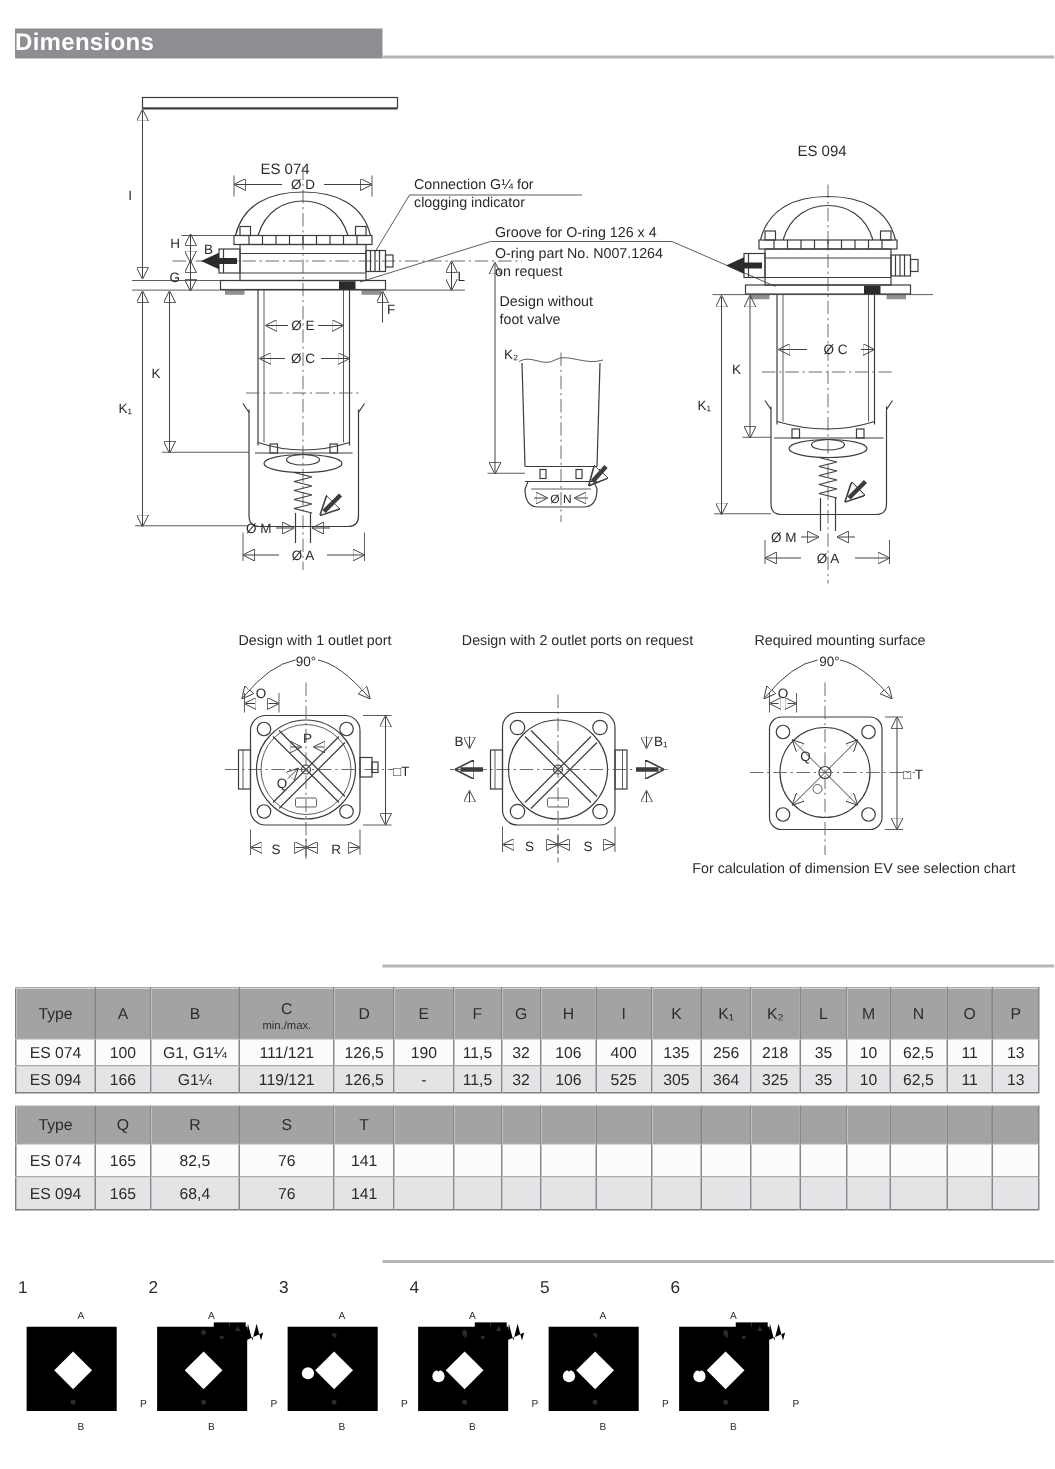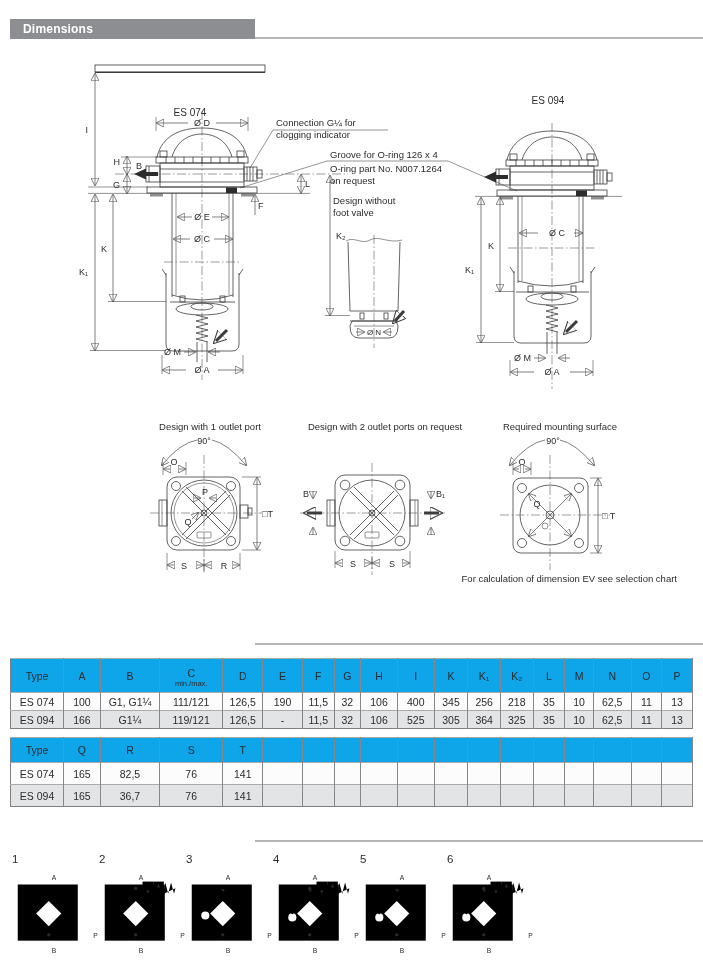--- a/index.html
+++ b/index.html
@@ -2,21 +2,21 @@
 <html><head>
 <meta charset="utf-8">
 <style>
   html,body{margin:0;padding:0;background:#fff;}
   .page{position:relative;width:703px;height:979px;background:#fff;overflow:hidden;
         font-family:"Liberation Sans",sans-serif;color:#2b2b2d;}
   
   .secbar{position:absolute;left:0;width:703px;height:20px;}
   .secbar .block{position:absolute;left:10px;top:0;width:245px;height:20px;background:#8c8e91;
                  display:flex;align-items:center;}
-  .secbar .block span{color:#fff;font-size:12px;font-weight:bold;margin-left:13px;letter-spacing:.2px;}
+  .secbar .block span{color:#fff;font-size:16px;font-weight:bold;letter-spacing:.2px;}
   .secbar .tail{position:absolute;left:255px;right:0;bottom:0;height:2.5px;background:#b4b5b7;}
   
   .draw{position:absolute;left:0;top:45px;}
   .draw line,.draw path,.draw rect,.draw circle,.draw ellipse,.draw polyline,.draw polygon
        {stroke:#3c3c3e;stroke-width:.8;fill:none;}
   .draw .thin{stroke-width:.55;}
   .draw .dim{stroke-width:.65;}
   .draw .cl{stroke:#5c5c5e;stroke-width:.6;stroke-dasharray:9 2.5 1.5 2.5;}
   .draw .fill{fill:#2b2b2d;stroke:none;}
   .draw .pad{fill:#8e9092;stroke:none;}
@@ -24,21 +24,21 @@
   .draw text{fill:#2b2b2d;stroke:none;font-size:9px;font-family:"Liberation Sans",sans-serif;}
   .draw text.t{font-size:9.5px;}
   .draw text.big{font-size:10px;}
   
   .mtable{position:absolute;left:10px;border-collapse:collapse;table-layout:fixed;width:683px;
           font-size:10.5px;}
   .mtable th,.mtable td{border-right:1px solid #85878a;text-align:center;padding:0 2px;
           overflow:hidden;white-space:nowrap;font-weight:normal;}
   .mtable tr{border-top:1px solid #aaabad;}
   .mtable{border:1.5px solid #7d7f82;}
-  .mtable thead tr{background:#0ea5e9;}
+  .mtable thead tr{background:#a3a3a3;}
   .mtable tbody tr.r0{background:#fcfcfd;}
   .mtable tbody tr.r1{background:#e3e4e6;}
   .t1 thead th{height:33px;}
   .t1 tbody td{height:17px;}
   .t2 thead th{height:24px;}
   .t2 tbody td{height:21px;}
   .c-top{display:block;line-height:12px;margin-top:4px;}
   .c-sub{display:block;font-size:7.5px;line-height:9px;}
   
   .symrow{position:absolute;left:10px;top:853px;display:flex;}
@@ -434,21 +434,21 @@
         <td>ES 074</td>
         <td>100</td>
         <td>G1, G1¼</td>
         <td>111/121</td>
         <td>126,5</td>
         <td>190</td>
         <td>11,5</td>
         <td>32</td>
         <td>106</td>
         <td>400</td>
-        <td>345</td>
+        <td>135</td>
         <td>256</td>
         <td>218</td>
         <td>35</td>
         <td>10</td>
         <td>62,5</td>
         <td>11</td>
         <td>13</td>
       </tr>
       <tr class="r1">
         <td>ES 094</td>
@@ -533,21 +533,21 @@
           <td></td>
         <td></td>
           <td></td>
         <td></td>
           <td></td>
         <td></td>
       </tr>
       <tr class="r1">
         <td>ES 094</td>
         <td>165</td>
-        <td>36,7</td>
+        <td>68,4</td>
         <td>76</td>
         <td>141</td>
         <td></td>
           <td></td>
         <td></td>
           <td></td>
         <td></td>
           <td></td>
         <td></td>
           <td></td>

